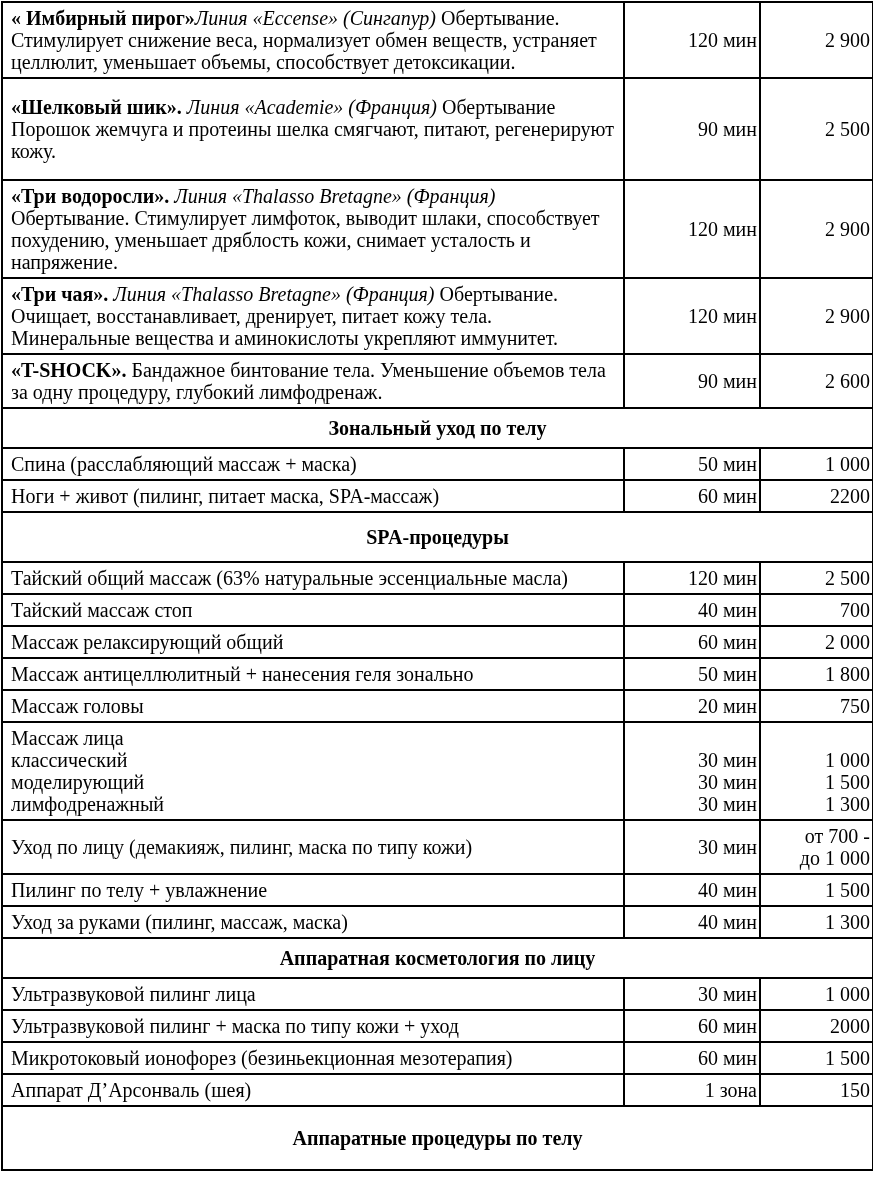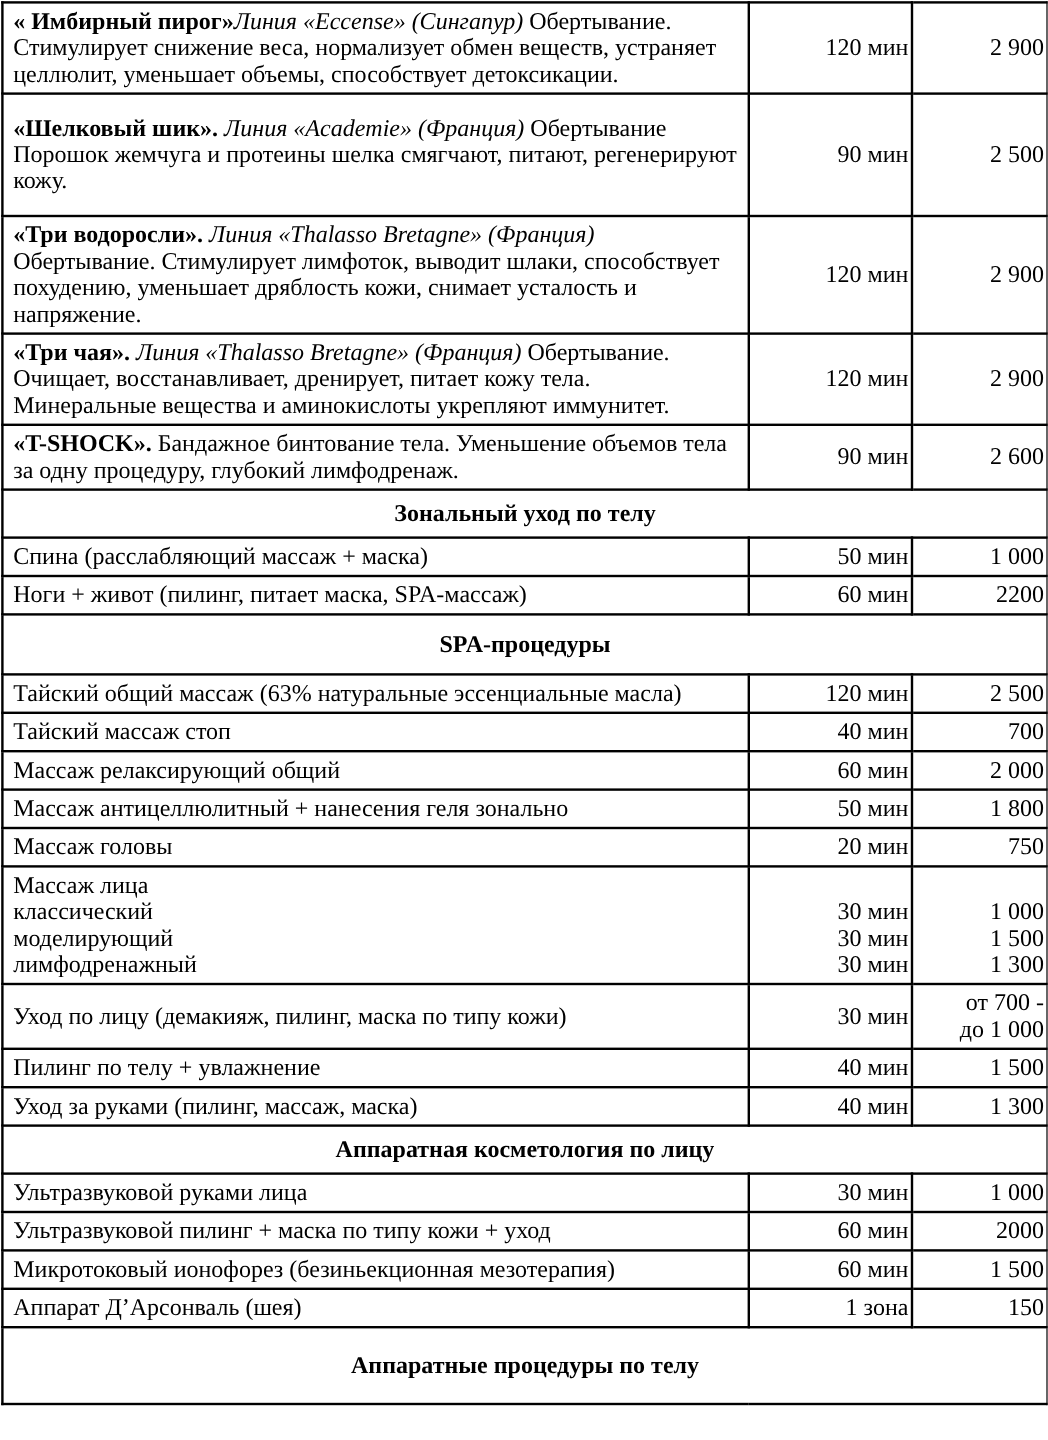--- a/index.html
+++ b/index.html
@@ -160,21 +160,21 @@
         </tr>
         <tr>
           <td class="c-desc"><span class="seg-bold"></span><span class="seg-italic"></span><span class="seg-text">Уход за руками (пилинг, массаж, маска)</span></td>
           <td class="c-dur">40 мин</td>
           <td class="c-price">1 300</td>
         </tr>
         <tr>
           <td colspan="3" class="c-section">Аппаратная косметология по лицу</td>
         </tr>
         <tr>
-          <td class="c-desc"><span class="seg-bold"></span><span class="seg-italic"></span><span class="seg-text">Ультразвуковой руками лица</span></td>
+          <td class="c-desc"><span class="seg-bold"></span><span class="seg-italic"></span><span class="seg-text">Ультразвуковой пилинг лица</span></td>
           <td class="c-dur">30 мин</td>
           <td class="c-price">1 000</td>
         </tr>
         <tr>
           <td class="c-desc"><span class="seg-bold"></span><span class="seg-italic"></span><span class="seg-text">Ультразвуковой пилинг + маска по типу кожи + уход</span></td>
           <td class="c-dur">60 мин</td>
           <td class="c-price">2000</td>
         </tr>
         <tr>
           <td class="c-desc"><span class="seg-bold"></span><span class="seg-italic"></span><span class="seg-text">Микротоковый ионофорез (безиньекционная мезотерапия)</span></td>

